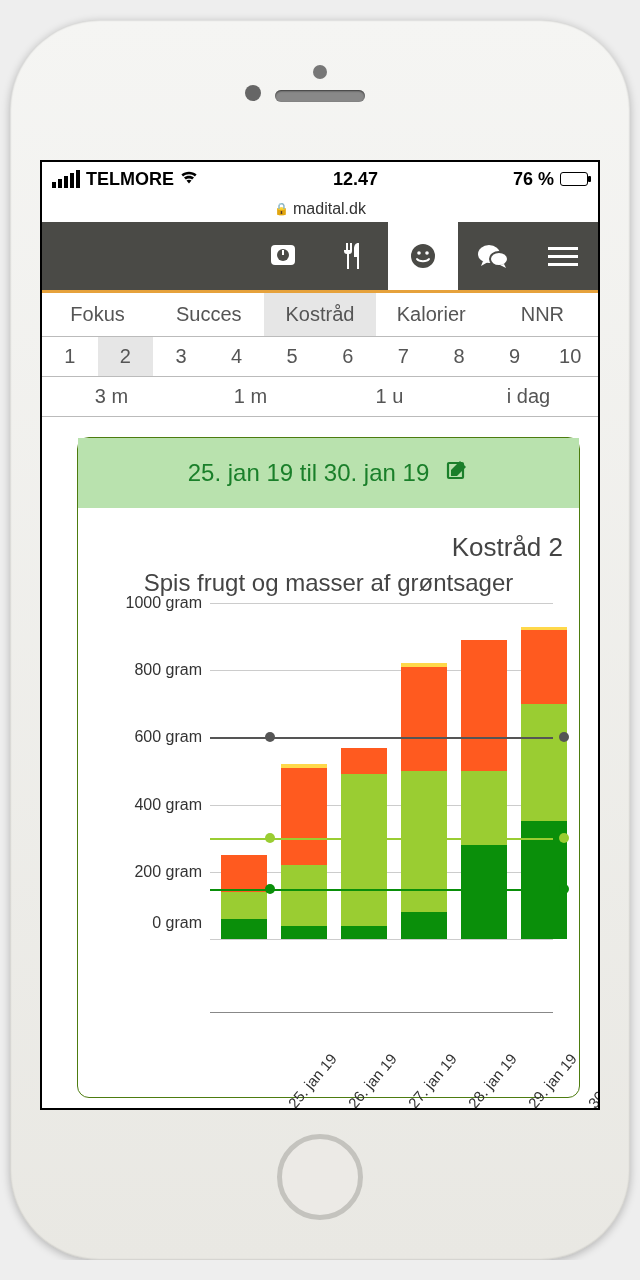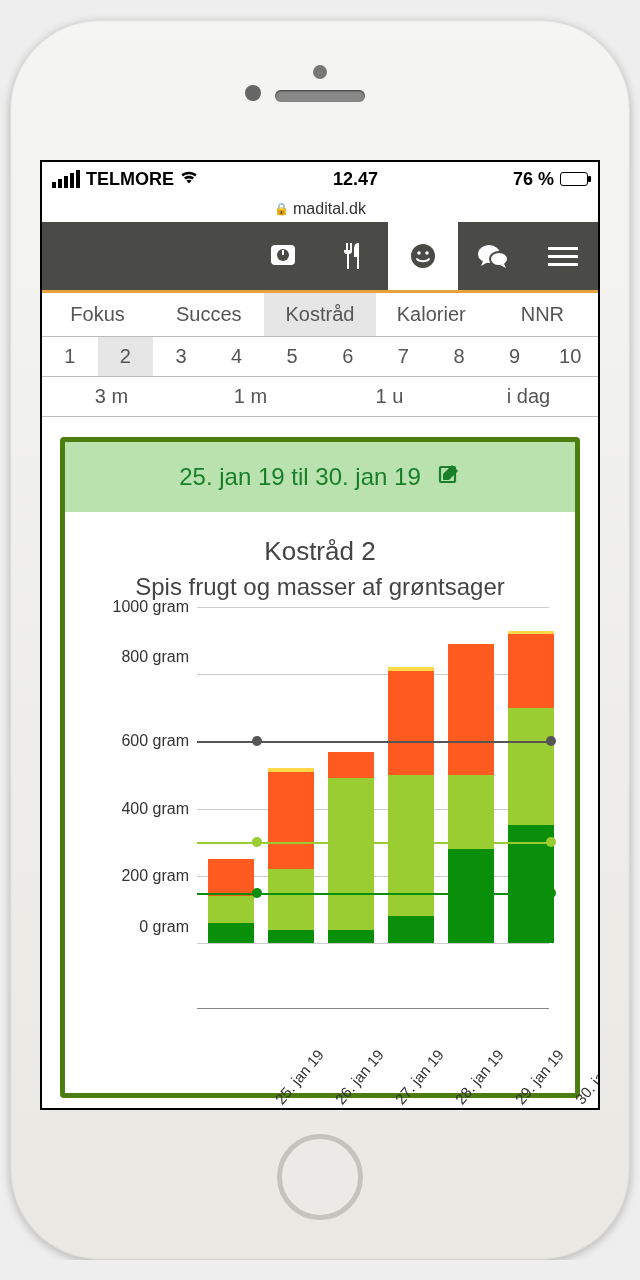--- a/index.html
+++ b/index.html
@@ -72,29 +72,29 @@
   .tab1 { flex:1; display:flex; align-items:center; justify-content:center; }
   .tab1.active { background:#e6e6e6; }
   .tabs2 { height:40px; border-bottom:1px solid #bbb; display:flex; font-size:20px;
            color:#555; }
   .tab2 { flex:1; display:flex; align-items:center; justify-content:center; }
   .tab2.active { background:#e6e6e6; }
   .tabs3 { height:40px; border-bottom:1px solid #bbb; display:flex; font-size:20px;
            color:#555;}
   .tab3 { flex:1; display:flex; align-items:center; justify-content:center; }
   .content { flex:1; padding:20px 18px 10px 18px; overflow:hidden; }
-  .card { border:5px solid #4d7c0f; border-radius:4px; height:100%;
-          display:flex; flex-direction:column; }
+  .card { border:1px solid #4d7c0f; border-radius:12px; height:100%;
+          display:flex; flex-direction:column;margin-left:17px; }
   .datebar { background:#b9e2ae; color:#1a7f2a; height:70px;
              display:flex; align-items:center; justify-content:center;
              font-size:24px; font-weight:500; gap:16px;}
   .editicon { font-size:22px; }
   .chart-area { flex:1; padding:24px 16px 10px 16px; display:flex;
                 flex-direction:column; }
-  .chart-title { text-align:center; font-size:26px; color:#444; }
+  .chart-title { text-align:right; font-size:26px; color:#444; }
   .chart-sub { text-align:center; font-size:24px; color:#444; margin-top:6px; }
   .legend { display:flex; align-items:center; justify-content:flex-end;
             gap:10px; margin-top:30px; font-size:18px; color:#333;}
   .leg-swatch { width:26px; height:16px; display:inline-block; }
   .leg-swatch.green{background:#0a8f0a;} .leg-swatch.lime{background:#9acd32;}
   .pager { display:flex; align-items:center; gap:6px; margin-left:20px;}
   .tri { font-size:18px; }
   .tri.l{color:#bbb;} .tri.r{color:#1425d3;}
   .pager-txt{color:#1425d3; font-weight:600;}
   .chart-pane { position:relative; flex:1; margin-top:6px; }
@@ -242,21 +242,21 @@
           <div class="chart-pane" id="chart-pane" style="height: 410px;">
               <div class="grid" style="top: 336px;"></div>
               <div class="y-label" style="top: 320px;">0 gram</div>
               <div class="grid" style="top: 268.8px;"></div>
               <div class="y-label" style="top: 268.8px;">200 gram</div>
               <div class="grid" style="top: 201.6px;"></div>
               <div class="y-label" style="top: 201.6px;">400 gram</div>
               <div class="grid" style="top: 134.4px;"></div>
               <div class="y-label" style="top: 134.4px;">600 gram</div>
               <div class="grid" style="top: 67.2px;"></div>
-              <div class="y-label" style="top: 50px;">800 gram</div>
+              <div class="y-label" style="top: 67px;">800 gram</div>
               <div class="grid" style="top: 0px;"></div>
               <div class="y-label" style="top: 0px;">1000 gram</div>
               <div class="x-axis"></div>
               <div class="plot" style="height: 336px;">
                 <div class="bar-col" style="left: 11px; height: 336px;">
                   <div class="seg g" style="bottom: 0px; height: 20.16px;"></div>
                   <div class="seg l" style="bottom: 20.16px; height: 26.88px;"></div>
                   <div class="seg o" style="bottom: 47.04px; height: 36.96px;"></div>
                 </div>
                 <div class="bar-col" style="left: 71px; height: 336px;">

